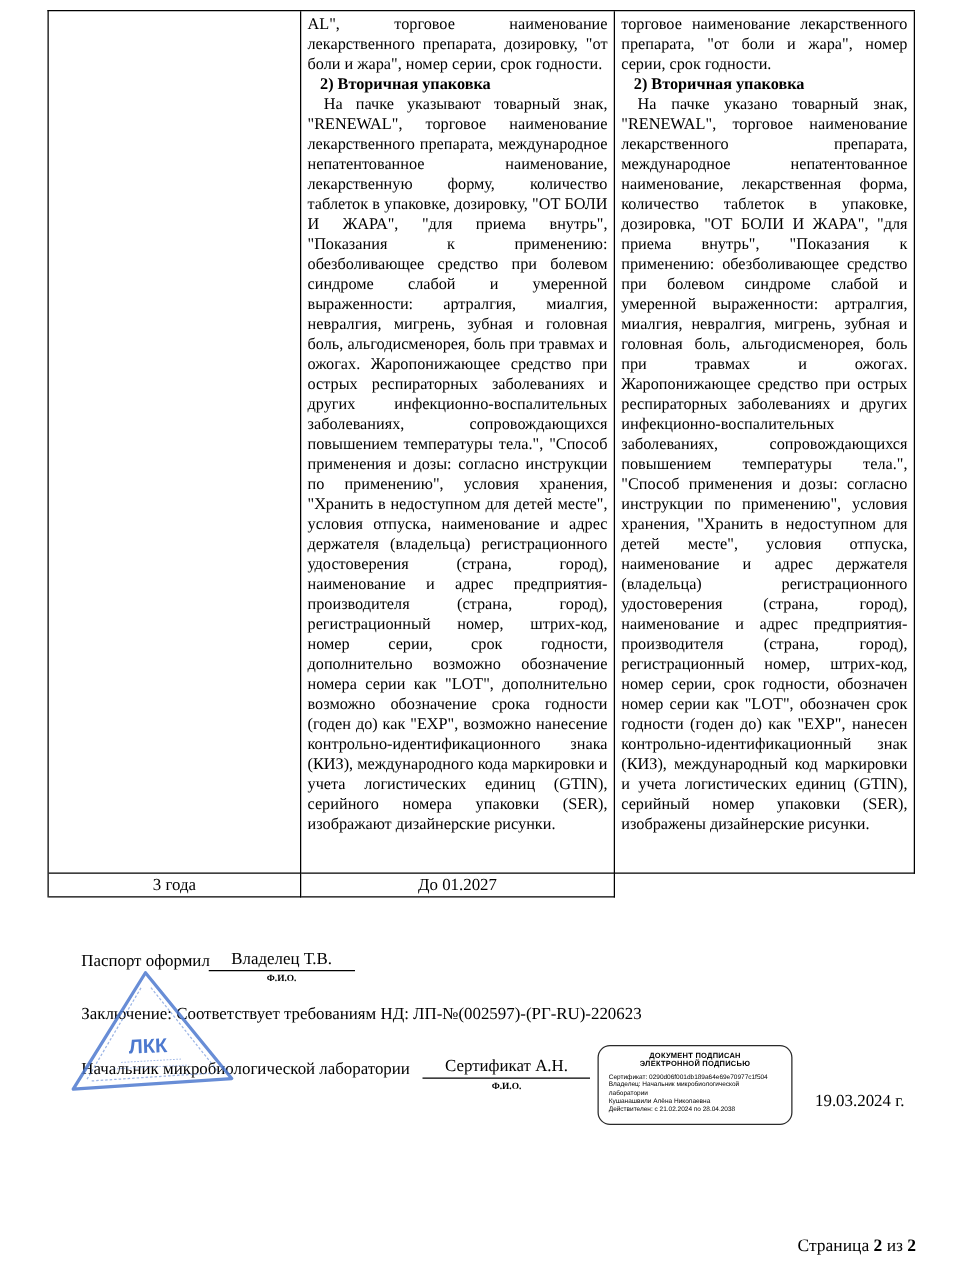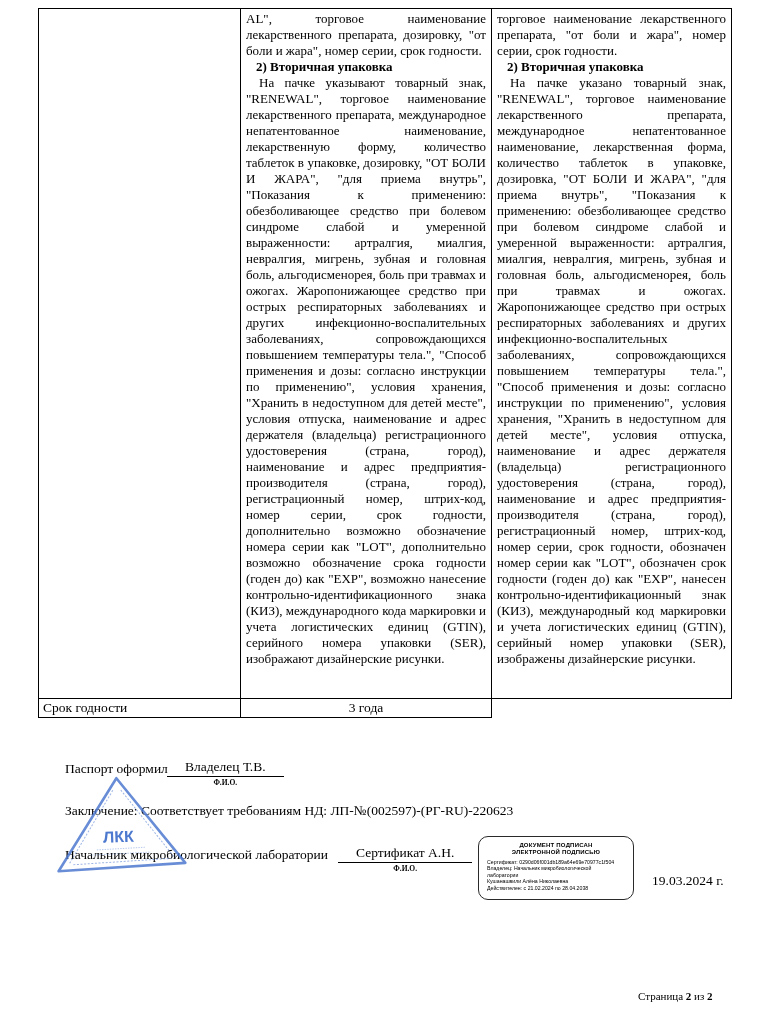--- a/index.html
+++ b/index.html
@@ -46,21 +46,21 @@
     left:478px; top:836px; width:156px; height:64px;
     border:1.5px solid #2a2a2a; border-radius:10px;
     padding:5px 8px 3px 8px; background:#fff;
     font-family:"Liberation Sans", sans-serif;
   }
   .e-title { font-size:6px; font-weight:bold; text-align:center; line-height:7px; letter-spacing:0.2px; }
   .e-line  { font-size:5.2px; line-height:6.4px; }
   .e-line.first { margin-top:3px; }
 
   .date-txt { font-size:13.5px; white-space:nowrap; }
-  .footer { font-size:11px; }
+  .footer { font-size:14px; }
 </style>
 </head>
 <body>
 
 <div class="page">
 
   <div class="doc-table">
     <div class="trow row-main">
       <div class="cell"></div>
       <div class="cell txt">
@@ -70,22 +70,22 @@
       </div>
       <div class="cell txt">
         <p class="p-cont">торговое наименование лекарственного препарата, "от боли и жара", номер серии, срок годности.</p>
         <p class="p-head">2) Вторичная упаковка</p>
         <p class="p-body">На пачке указано товарный знак, "RENEWAL", торговое наименование лекарственного препарата, международное непатентованное наименование, лекарственная форма, количество таблеток в упаковке, дозировка, "ОТ БОЛИ И ЖАРА", "для приема внутрь", "Показания к применению: обезболивающее средство при болевом синдроме слабой и умеренной выраженности: артралгия, миалгия, невралгия, мигрень, зубная и головная боль, альгодисменорея, боль при травмах и ожогах. Жаропонижающее средство при острых респираторных заболеваниях и других инфекционно-воспалительных заболеваниях, сопровождающихся повышением температуры тела.", "Способ применения и дозы: согласно инструкции по применению", условия хранения, "Хранить в недоступном для детей месте", условия отпуска, наименование и адрес держателя (владельца) регистрационного удостоверения (страна, город), наименование и адрес предприятия-производителя (страна, город), регистрационный номер, штрих-код, номер серии, срок годности, обозначен номер серии как "LOT", обозначен срок годности (годен до) как "EXP", нанесен контрольно-идентификационный знак (КИЗ), международный код маркировки и учета логистических единиц (GTIN), серийный номер упаковки (SER), изображены дизайнерские рисунки.</p>
       </div>
     </div>
 
 
     <div class="trow row-small">
-      <div class="cell lbl">Срок годности</div>
       <div class="cell ctr">3 года</div>
+      <div class="cell ctr">До 01.2027</div>
     </div>
   </div>
 
   <div class="abs sig-label" style="left:45px; top:761px;">Паспорт оформил</div>
   <div class="abs sig-name" style="left:167px; top:759px;">
     <div class="nm">Владелец Т.В.</div>
     <div class="fio">Ф.И.О.</div>
   </div>
 
   <div class="abs sig-label" style="left:45px; top:803px;">Заключение: Соответствует требованиям НД: ЛП-№(002597)-(РГ-RU)-220623</div>

